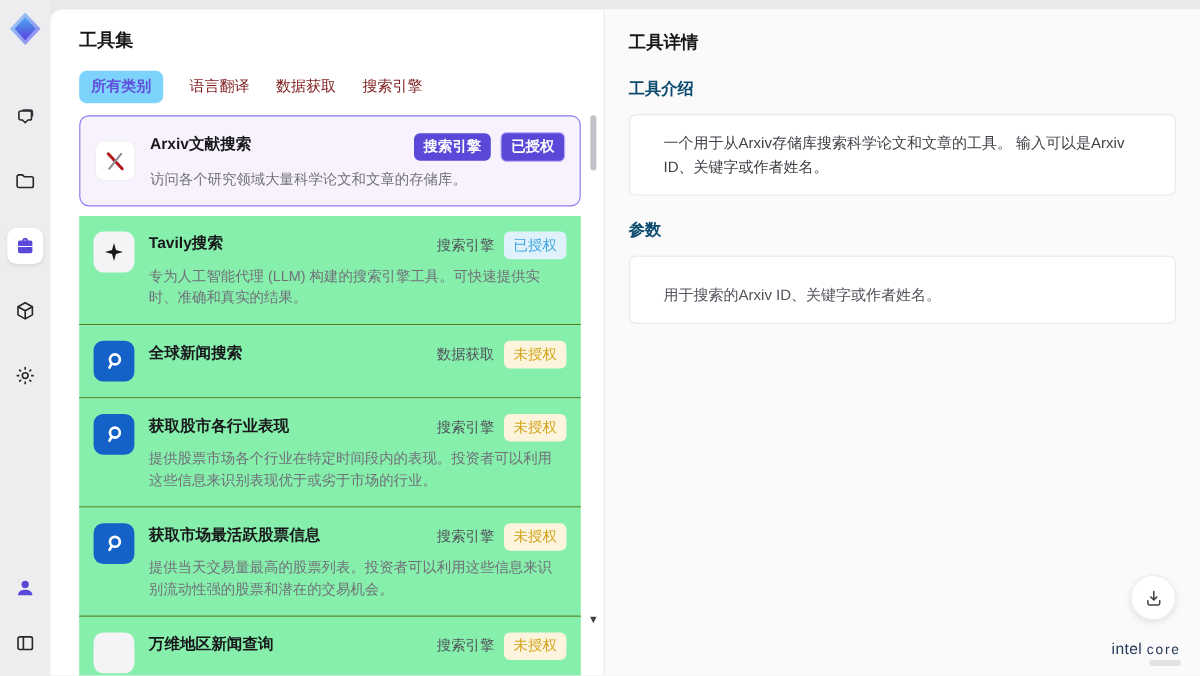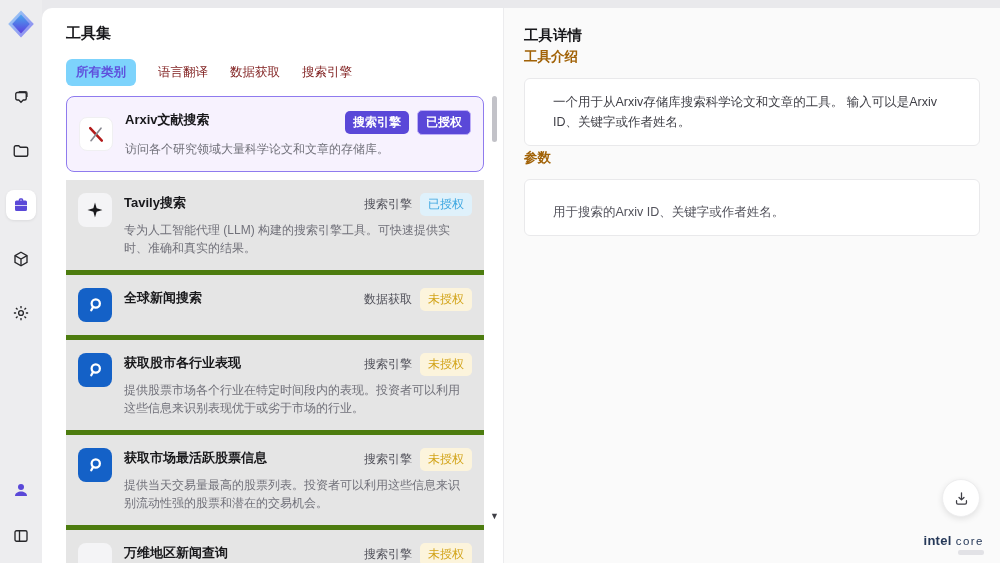--- a/index.html
+++ b/index.html
@@ -22,22 +22,22 @@
     background:#ffffff; border-top-left-radius:10px; display:flex; overflow:hidden; }
 
   
   .listcol { width:461px; position:relative; padding:16px 0 0 24px; }
   .page-title { font-size:15px; font-weight:bold; color:#18181b; }
   .tabs { display:flex; gap:22px; margin-top:16px; align-items:center; }
   .tab { font-size:12.5px; color:#7f1d1d; cursor:pointer; padding:5px 0; white-space:nowrap; }
   .tab.active { background:#7dd3fc; color:#5f50dc; padding:5px 10px; border-radius:6px; font-weight:bold; }
   .cards { margin-top:10px; width:418px; }
 
-  .card { display:flex; padding:13px 12px 13px 12px; border-bottom:5px solid #4d7c0f;
-    cursor:pointer; background:#e5e5e5; }
+  .card { display:flex; padding:13px 12px 13px 12px; border-bottom:1px solid #4d7c0f;
+    cursor:pointer; background:#86efac; }
   .card.selected { border:1px solid #8f7bee; background:#f7f2fe; border-radius:8px;
     margin-bottom:8px;align-items:center; }
   .tool-ico { width:34px; height:34px; border-radius:8px; flex:0 0 34px;
     display:flex; align-items:center; justify-content:center; margin-right:12px; }
   .ico-white { background:#ffffff; border:1px solid #f0f0f2; }
   .ico-gray  { background:#f4f4f6; }
   .ico-blue  { background:#1461c7; }
   .tbody { flex:1; min-width:0; }
   .trow { display:flex; align-items:flex-start; }
   .tname { font-size:13px; font-weight:bold; color:#18181b; flex:1; padding-top:1px; }
@@ -51,35 +51,35 @@
   .b-unauth { background:#fcf4dc; color:#d2a41a; }
 
   .vscroll { position:absolute; right:6px; top:88px; width:5px; height:46px;
     background:#c2c2c8; border-radius:3px; cursor:pointer; }
   .varrow { position:absolute; right:4px; bottom:42px; font-size:9px; color:#3f3f46; cursor:pointer; }
 
   
   .detail { flex:1; background:#fafafa; border-left:1px solid #ececee;
     padding:18px 20px; position:relative; }
   .d-title { font-size:14.5px; font-weight:bold; color:#18181b; }
-  .d-sub { font-size:13.5px; font-weight:bold; color:#a16207; margin-top:3px; }
+  .d-sub { font-size:13.5px; font-weight:bold; color:#0c4a6e; margin-top:20px; }
   .d-box { margin-top:12px; background:#fff; border:1px solid #e9e9eb; border-radius:6px;
     padding:13px 28px; font-size:12.5px; color:#3f3f46; line-height:1.6; }
   .p-name { font-size:13px; font-weight:bold; color:#18181b; }
   .p-type { font-size:12px; color:#8e8e96; margin-left:6px; }
   .p-req  { font-size:12px; color:#e5484d; margin-left:6px; }
   .p-desc { font-size:12.5px; color:#52525b; margin-top:9px; }
 
   .dl-btn { position:absolute; right:20px; bottom:46px; width:38px; height:38px;
     border-radius:50%; background:#fff; border:1px solid #eeeeef;
     box-shadow:0 2px 6px rgba(0,0,0,.10); display:flex; align-items:center;
     justify-content:center; cursor:pointer; }
   .intel { position:absolute; right:16px; bottom:8px; text-align:right; color:#253858; }
   .intel-line { font-size:13px; letter-spacing:.3px; white-space:nowrap; }
-  .intel-line .i1 { font-weight:bold; }
+  .intel-line .i1 { font-weight:normal; }
   .intel-line .i2 { font-weight:normal; letter-spacing:1.5px; font-size:11.5px; }
   .intel-bar { margin-top:2px; margin-left:auto; width:26px; height:5px;
     background:#e2e2e6; border-radius:2px; }
 </style>
 </head>
 <body>
 
 <div class="rail">
   <svg class="rail-logo" viewBox="0 0 40 40">
     <defs>

